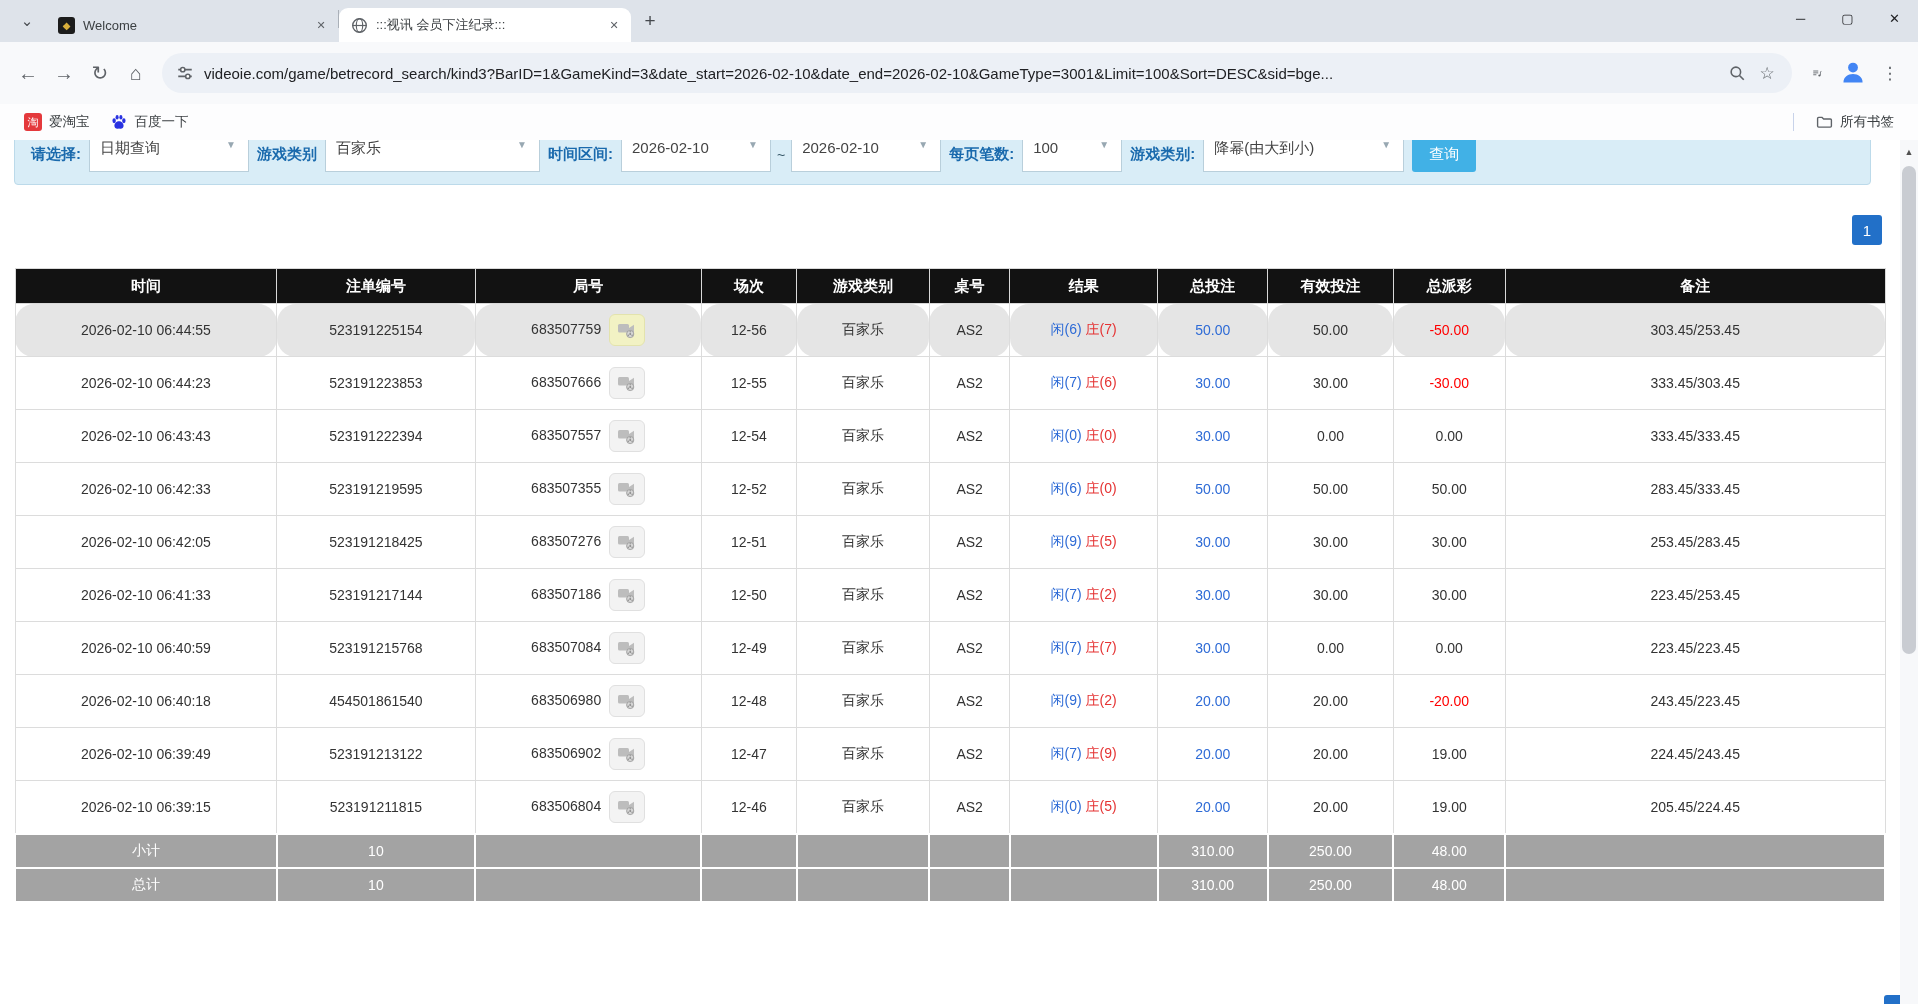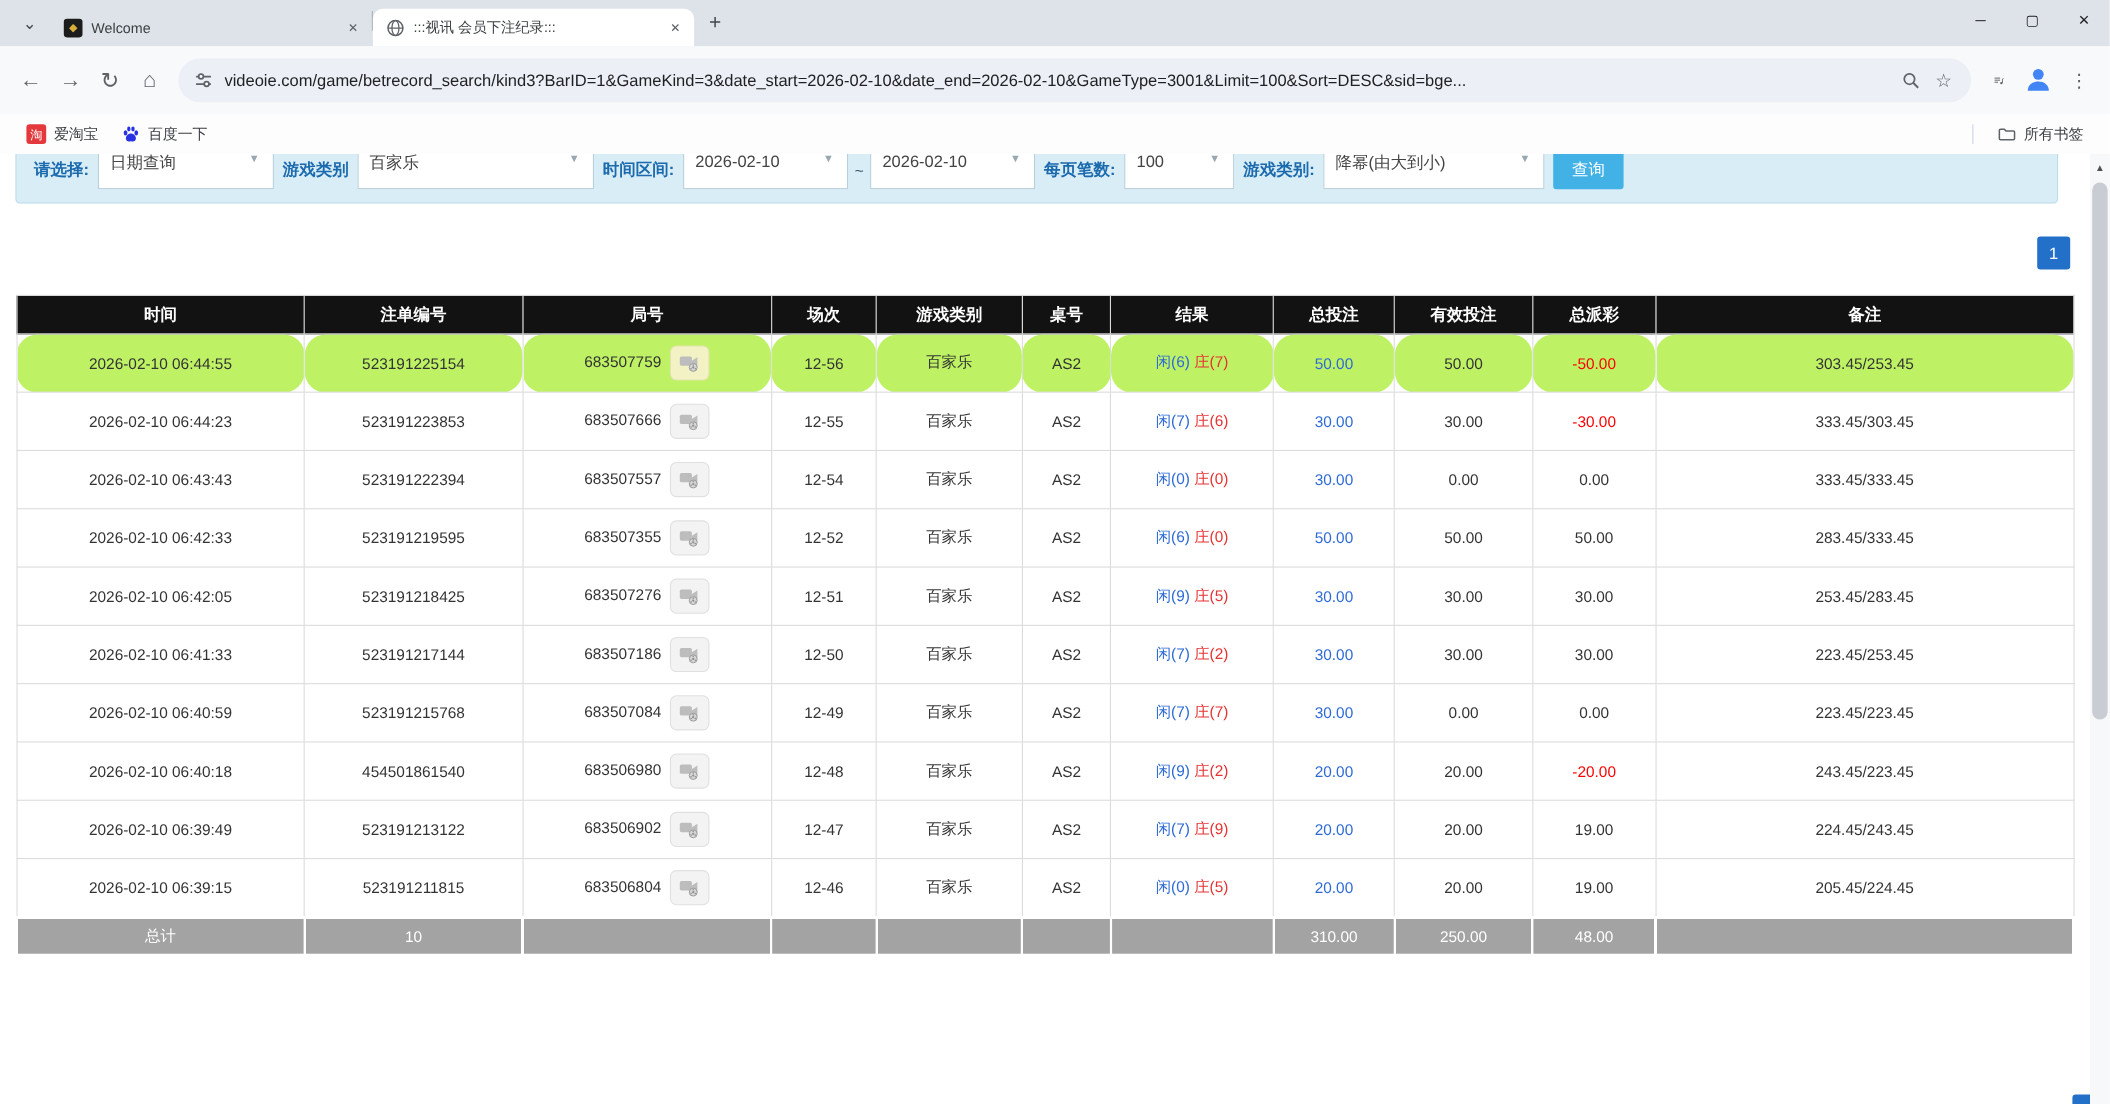--- a/index.html
+++ b/index.html
@@ -64,21 +64,21 @@
   .page-btn { width:30px; height:30px; background:#2270c8; color:#fff; border:none; border-radius:3px;
     font-size:15px; display:flex; align-items:center; justify-content:center; cursor:pointer; }
   .bottom-page { position:absolute; right:4px; bottom:-21px; }
 
   table.bet-table { border-collapse:collapse; width:calc(100% - 0px); margin-top:23px; table-layout:fixed;
     font-size:14px; color:#333; }
   .bet-table th { background:#121212; color:#fff; font-weight:bold; font-size:15px; height:35px;
     border:1px solid #d9d9d9; padding:0; }
   .bet-table td { height:53px; border:1px solid #dcdcdc; text-align:center; background:#fff; padding:0 4px;
     overflow:hidden; white-space:nowrap; }
-  .bet-table tr.highlight td { background:#bef264;border-radius:19px; }
+  .bet-table tr.highlight td { background:#e5e5e5;border-radius:19px; }
   .blue { color:#2e6bd6; }
   .red { color:#ff0000; }
   .banker { color:#e53333; }
   .player { color:#2e6bd6; }
   .video-btn { display:inline-flex; align-items:center; justify-content:center; width:36px; height:32px;
     background:#f3f3f3; border:1px solid #e0e0e0; border-radius:6px; margin-left:8px; vertical-align:middle; cursor:pointer; }
   tr.highlight .video-btn { background:#f2f2c4; border-color:#e3e3ad; }
   .bet-table tr.summary td { background:#a3a3a3; color:#fff; border:2px solid #fff; height:34px; font-size:14px; }
 
   
@@ -481,20 +481,33 @@
           <td>12-46</td>
           <td>百家乐</td>
           <td>AS2</td>
           <td><span class="player">闲(0)</span> <span class="banker">庄(5)</span></td>
           <td><span class="blue" style="cursor: pointer;">20.00</span></td>
           <td>20.00</td>
           <td>19.00</td>
           <td>205.45/224.45</td>
         </tr>
         <tr class="summary">
+          <td>小计</td>
+          <td>10</td>
+          <td></td>
+          <td></td>
+          <td></td>
+          <td></td>
+          <td></td>
+          <td>310.00</td>
+          <td>250.00</td>
+          <td>48.00</td>
+          <td></td>
+        </tr>
+        <tr class="summary">
           <td>总计</td>
           <td>10</td>
           <td></td>
           <td></td>
           <td></td>
           <td></td>
           <td></td>
           <td>310.00</td>
           <td>250.00</td>
           <td>48.00</td>

